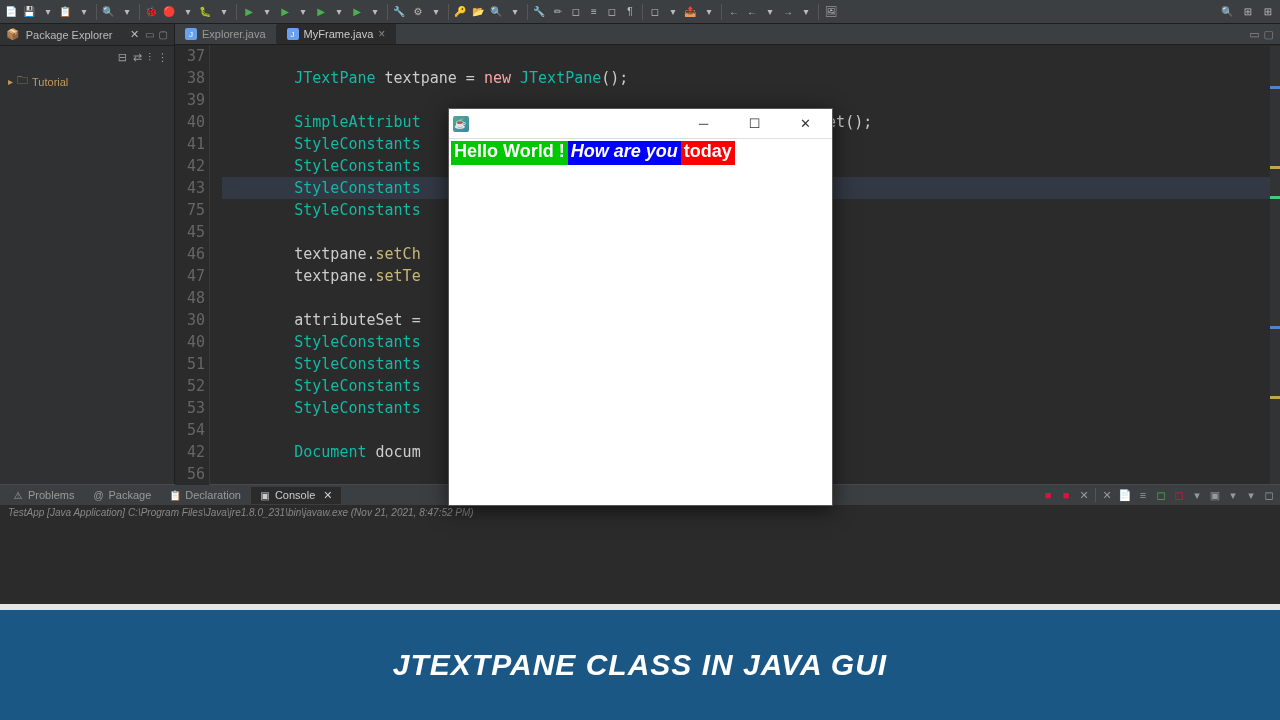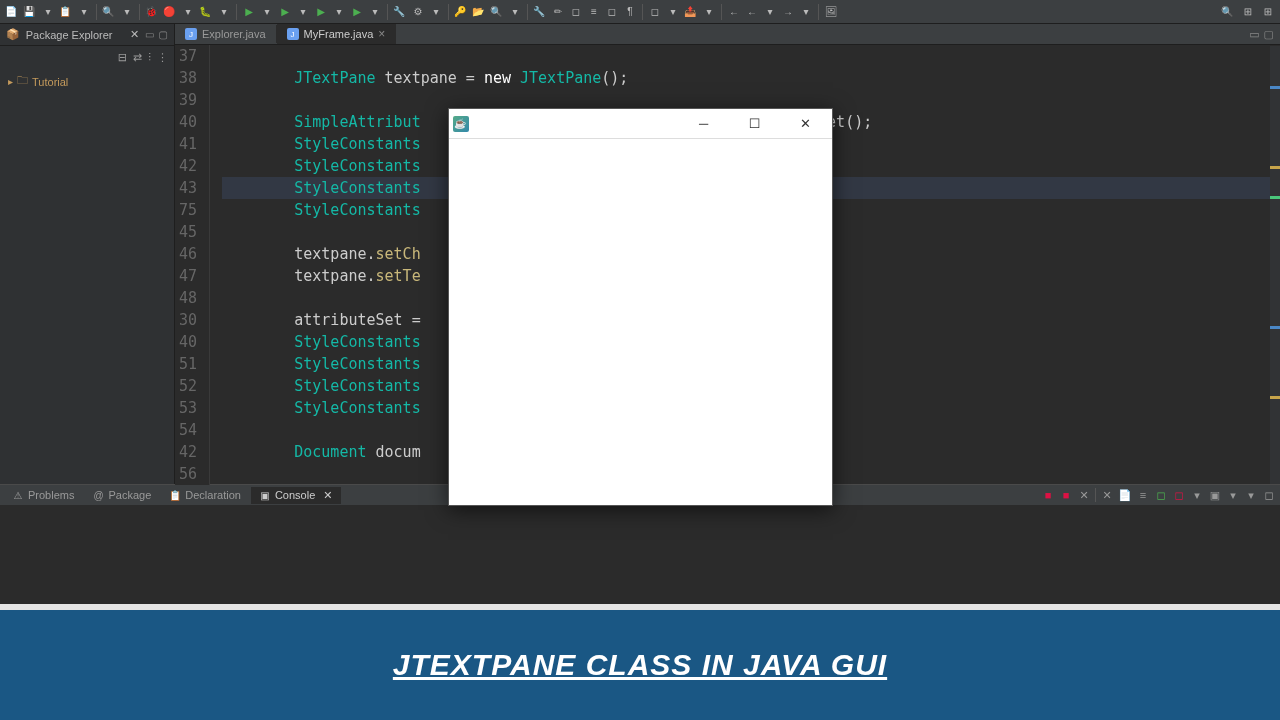--- a/index.html
+++ b/index.html
@@ -29,25 +29,25 @@
 
 .editor-area { flex: 1; display: flex; flex-direction: column; background: #2b2b2b; }
 .tabs { height: 22px; display: flex; align-items: center; background: #3c3f41; border-bottom: 1px solid #1e1e1e; font-size: 11px; }
 .tab { padding: 3px 10px; color: #999; display: flex; align-items: center; gap: 5px; cursor: pointer; border-right: 1px solid #2b2b2b; }
 .tab.active { background: #2b2b2b; color: #ccc; }
 .tab-icon { width: 12px; height: 12px; background: #6aa0f0; border-radius: 2px; font-size: 8px; display: flex; align-items: center; justify-content: center; color: #fff; }
 .tab-close { font-size: 12px; color: #888; }
 .tab-controls { margin-left: auto; display: flex; gap: 4px; padding-right: 6px; color: #888; font-size: 11px;}
 
 .code { flex: 1; display: flex; font-family: Consolas, monospace; font-size: 15px; line-height: 22px; }
-.gutter { width: 35px; text-align: right; padding-right: 12px; color: #666; background: #2b2b2b; border-right: 1px solid #3a3a3a; }
+.gutter { width: 35px; text-align: right; padding-right: 4px; color: #666; background: #2b2b2b; border-right: 1px solid #3a3a3a; }
 .lines { flex: 1; padding-left: 12px; color: #ccc; white-space: pre; position: relative; }
 .line { height: 22px; }
 .line.hl { background: #323844; }
-.kw { color: #ffffff; text-align: center; }
+.kw { color: #fca5a5; text-align: center; }
 .type { color: #14b8a6; }
 .method { color: #c9b87a; }
 .comment-p { color: #6A8759; font-style: italic; }
 
 
 .ruler { position: absolute; right: 0; top: 46px; width: 10px; height: 438px; background: #313335; }
 .ruler-mark { position: absolute; width: 10px; height: 3px; }
 .ruler-mark.blue { background: #4a88c7; }
 .ruler-mark.yellow { background: #c7a44a; }
 .ruler-mark.green { background: #4ac77a; }
@@ -59,21 +59,21 @@
 .btab.active { background: #2b2b2b; color: #ccc; }
 .btab-icon { width: 12px; height: 12px; display: inline-flex; align-items: center; justify-content: center; font-size: 10px; }
 .btab-close { margin-left: 4px; }
 .btabs-right { margin-left: auto; display: flex; gap: 4px; align-items: center; }
 .btabs-right .ic { width: 14px; height: 14px; font-size: 11px; display: flex; align-items: center; justify-content: center; cursor: pointer; }
 .console-info { font-size: 10px; color: #888; padding: 2px 8px; font-style: italic; border-bottom: 1px solid transparent; }
 .console-body { flex: 1; background: #2b2b2b; }
 
 
 .banner { position: absolute; left: 0; right: 0; bottom: 0; height: 116px; background: #1a5784; border-top: 6px solid #e5e5e5; display: flex; align-items: center; justify-content: center; }
-.banner-text { color: #fff; font-family: Arial, sans-serif; font-size: 30px; font-weight: 900; font-style: italic; letter-spacing: 1px; text-decoration: underline; }
+.banner-text { color: #fff; font-family: Arial, sans-serif; font-size: 30px; font-weight: 900; font-style: italic; letter-spacing: 1px; }
 
 
 .app-window { position: absolute; left: 448px; top: 108px; width: 385px; height: 398px; background: #fff; border: 1px solid #555; box-shadow: 0 4px 20px rgba(0,0,0,0.6); }
 .app-titlebar { height: 30px; background: #fff; display: flex; align-items: center; padding: 0 4px; gap: 6px; border-bottom: 1px solid #ddd; }
 .app-icon { width: 16px; height: 16px; background: linear-gradient(135deg,#5a8,#38a); border-radius: 2px; display: flex; align-items: center; justify-content: center; font-size: 10px; color: #fff; }
 .app-title { font-size: 12px; color: #333; flex: 1; }
 .win-btn { width: 45px; height: 28px; display: flex; align-items: center; justify-content: center; font-size: 13px; color: #333; cursor: pointer; font-family: "Segoe UI Symbol", sans-serif; }
 .app-body { padding: 2px; }
 .textpane { font-family: Arial, sans-serif; font-size: 18px; font-weight: 700; display: flex; height: 24px; }
 .seg1 { background: #00c800; color: #fff; padding: 0 3px; }
@@ -250,28 +250,36 @@
         <div class="ic">≡</div>
         <div class="ic" style="color: rgb(76, 175, 80);">◻</div>
         <div class="ic" style="color: rgb(221, 17, 68);">◻</div>
         <div class="ic">▾</div>
         <div class="ic">▣</div>
         <div class="ic">▾</div>
         <div class="ic">▾</div>
         <div class="ic">◻</div>
       </div>
     </div>
+  <div class="console-info">TestApp [Java Application] C:\Program Files\Java\jre1.8.0_231\bin\javaw.exe (Nov 21, 2021, 8:47:52 PM)</div>
   <div class="console-body"></div>
 </div>
 
 <div class="banner">
   <div class="banner-text">JTEXTPANE CLASS IN JAVA GUI</div>
 </div>
 
 <div class="app-window">
   <div class="app-titlebar">
     <div class="app-icon">☕</div>
     <div class="app-title"></div>
     <div class="win-btn">─</div>
     <div class="win-btn">☐</div>
     <div class="win-btn close">✕</div>
   </div>
+  <div class="app-body">
+    <div class="textpane" id="textpane">
+        <span class="seg1">Hello World !</span>
+        <span class="seg2">How are you</span>
+        <span class="seg3">today</span>
+      </div>
+  </div>
 </div>
 
 </body></html>

